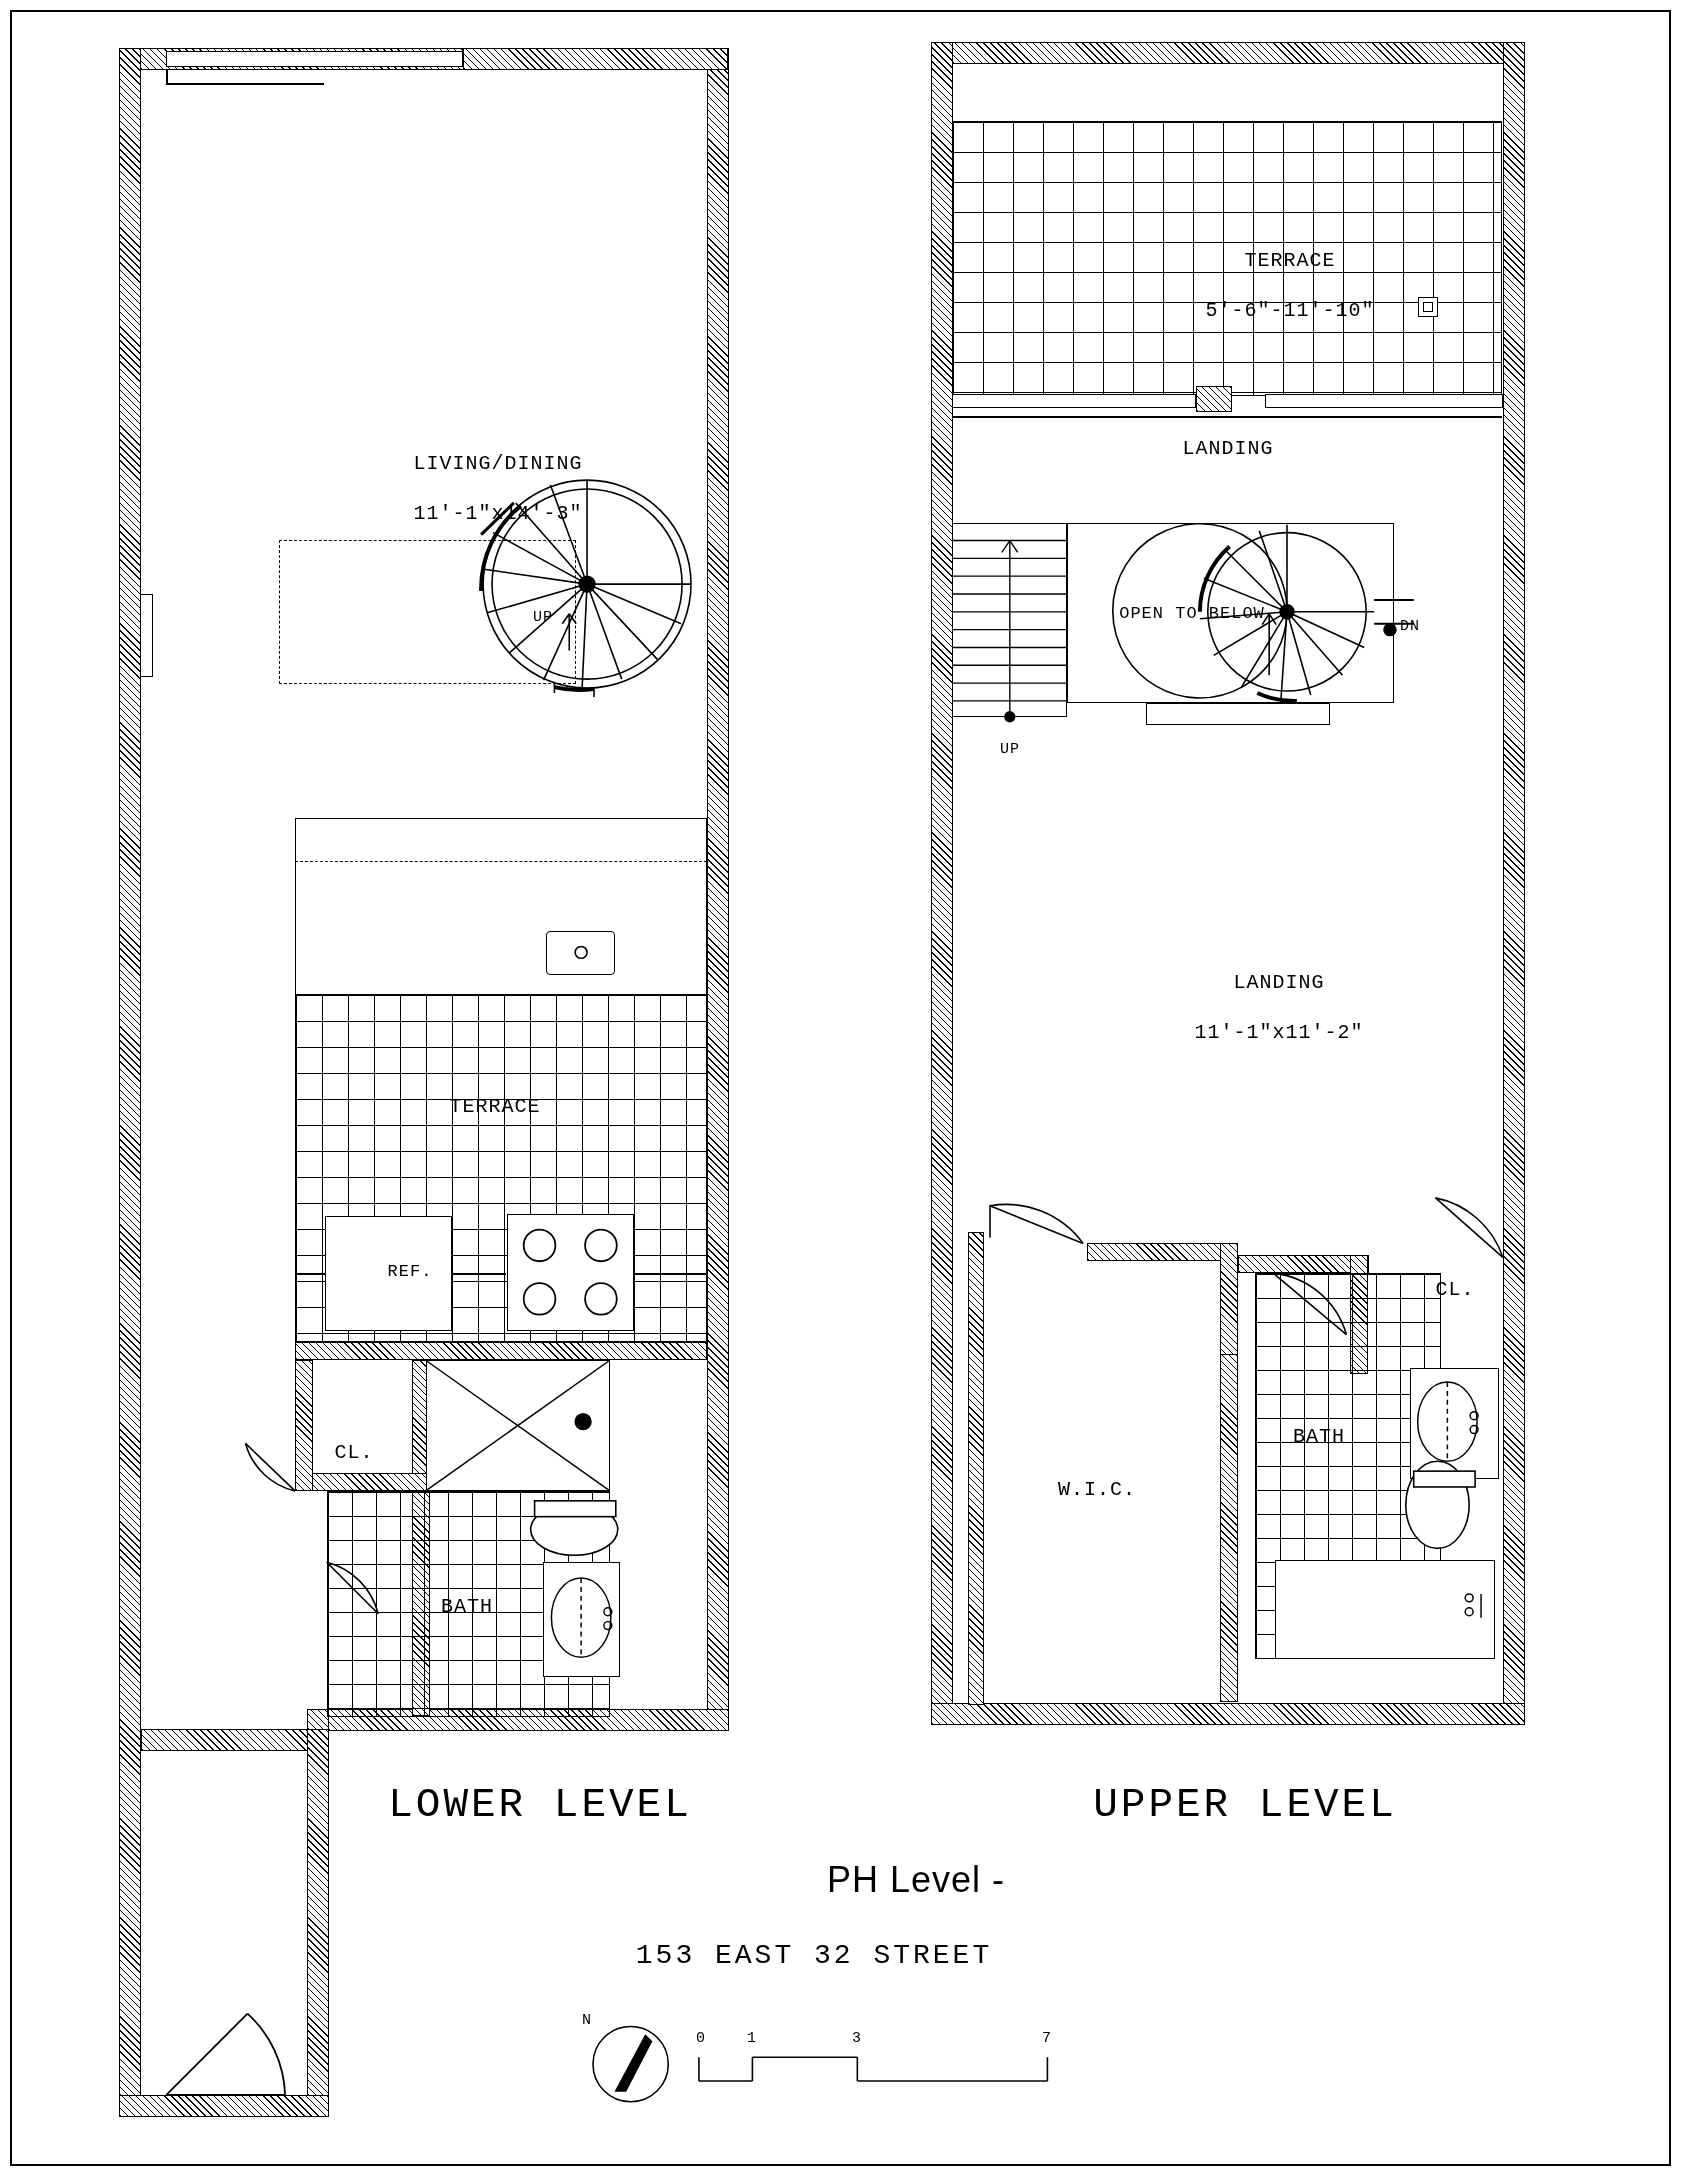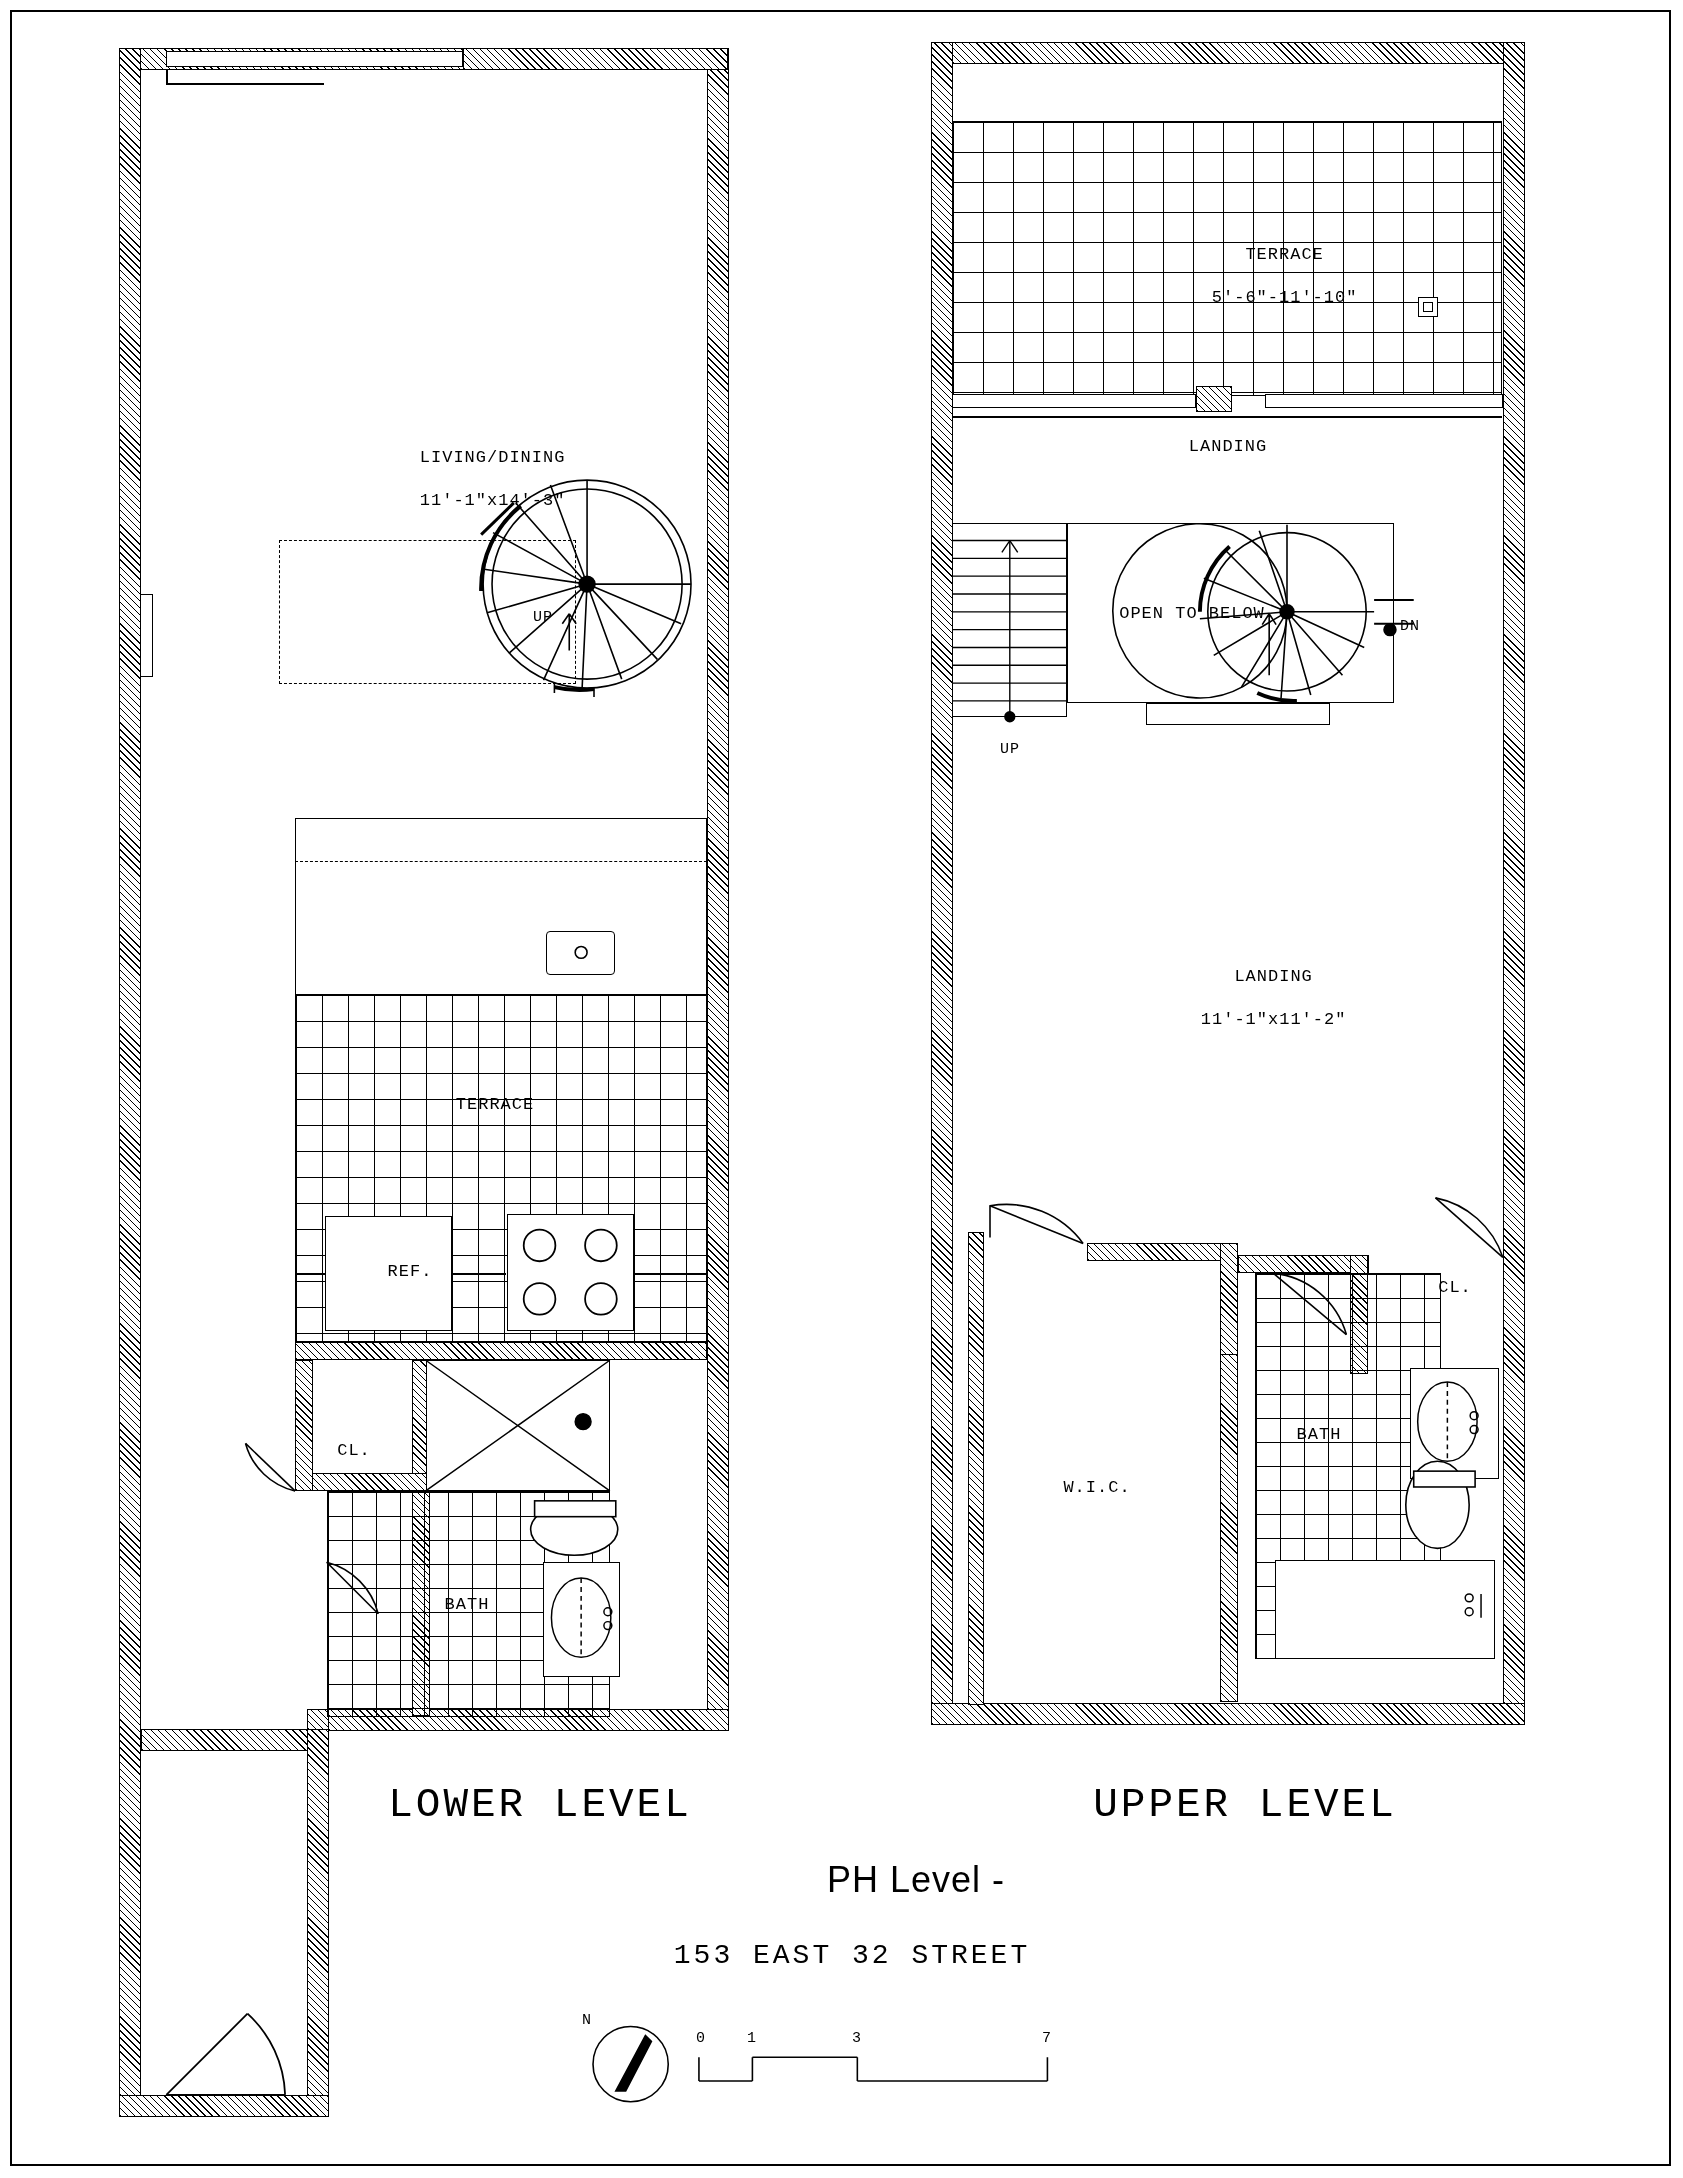--- a/index.html
+++ b/index.html
@@ -23,21 +23,21 @@
      linear-gradient(to bottom,#000 1px,transparent 1px);
      background-size:30px 30px;border:1.4px solid #000;box-sizing:border-box;}
   .tilebath{position:absolute;background-image:
      linear-gradient(to right,#000 1px,transparent 1px),
      linear-gradient(to bottom,#000 1px,transparent 1px);
      background-size:24px 24px;border:1.4px solid #000;box-sizing:border-box;}
   svg{position:absolute;left:0;top:0;overflow:visible;}
   .title-lg{font-family:"Liberation Mono",monospace;font-size:41px;letter-spacing:3px;}
   .title-md{font-family:"Liberation Sans",sans-serif;font-size:36px;letter-spacing:1px;}
   .title-st{font-family:"Liberation Mono",monospace;font-size:28px;letter-spacing:3px;}
-  .room{font-size:17px;line-height:1.25;}
+  .room{font-size:20px;line-height:1.25;}
   .room-sm{font-size:17px;}
   .tiny{font-size:15px;}
 </style>
 </head>
 <body>
 
 <div id="sheet">
 
   <div class="border-outer"></div>
 
@@ -278,21 +278,21 @@
         <path d="M1518 1270 L1450 1210"></path>
         <path d="M1450 1210 A90 90 0 0 1 1518 1270"></path>
       </g>
     </svg>
     <div class="lbl lbl-c room" style="left:1455px;top:1277px;">CL.</div>
 
     <div class="lbl lbl-c title-lg" style="left:1245px;top:1782px;">UPPER LEVEL</div>
   </div>
 
   <div class="lbl lbl-c title-md" style="left:916px;top:1859px;">PH Level -</div>
-  <div class="lbl lbl-c title-st" style="left:852px;top:1940px;">153 EAST 32 STREET</div>
+  <div class="lbl lbl-c title-st" style="left:814px;top:1940px;">153 EAST 32 STREET</div>
 
   <svg width="1683" height="2178" style="pointer-events:none;" viewBox="0 0 1700 2200">
     <g stroke="#000" fill="none" stroke-width="1.6">
       <circle cx="637" cy="2085" r="38"></circle>
       <polygon points="652,2056 622,2112 632,2112 658,2062" fill="#000" stroke="#000"></polygon>
     </g>
   </svg>
   <div class="lbl tiny" style="left:582px;top:2012px;">N</div>
 
   <svg width="1683" height="2178" style="pointer-events:none;" viewBox="0 0 1700 2200">

